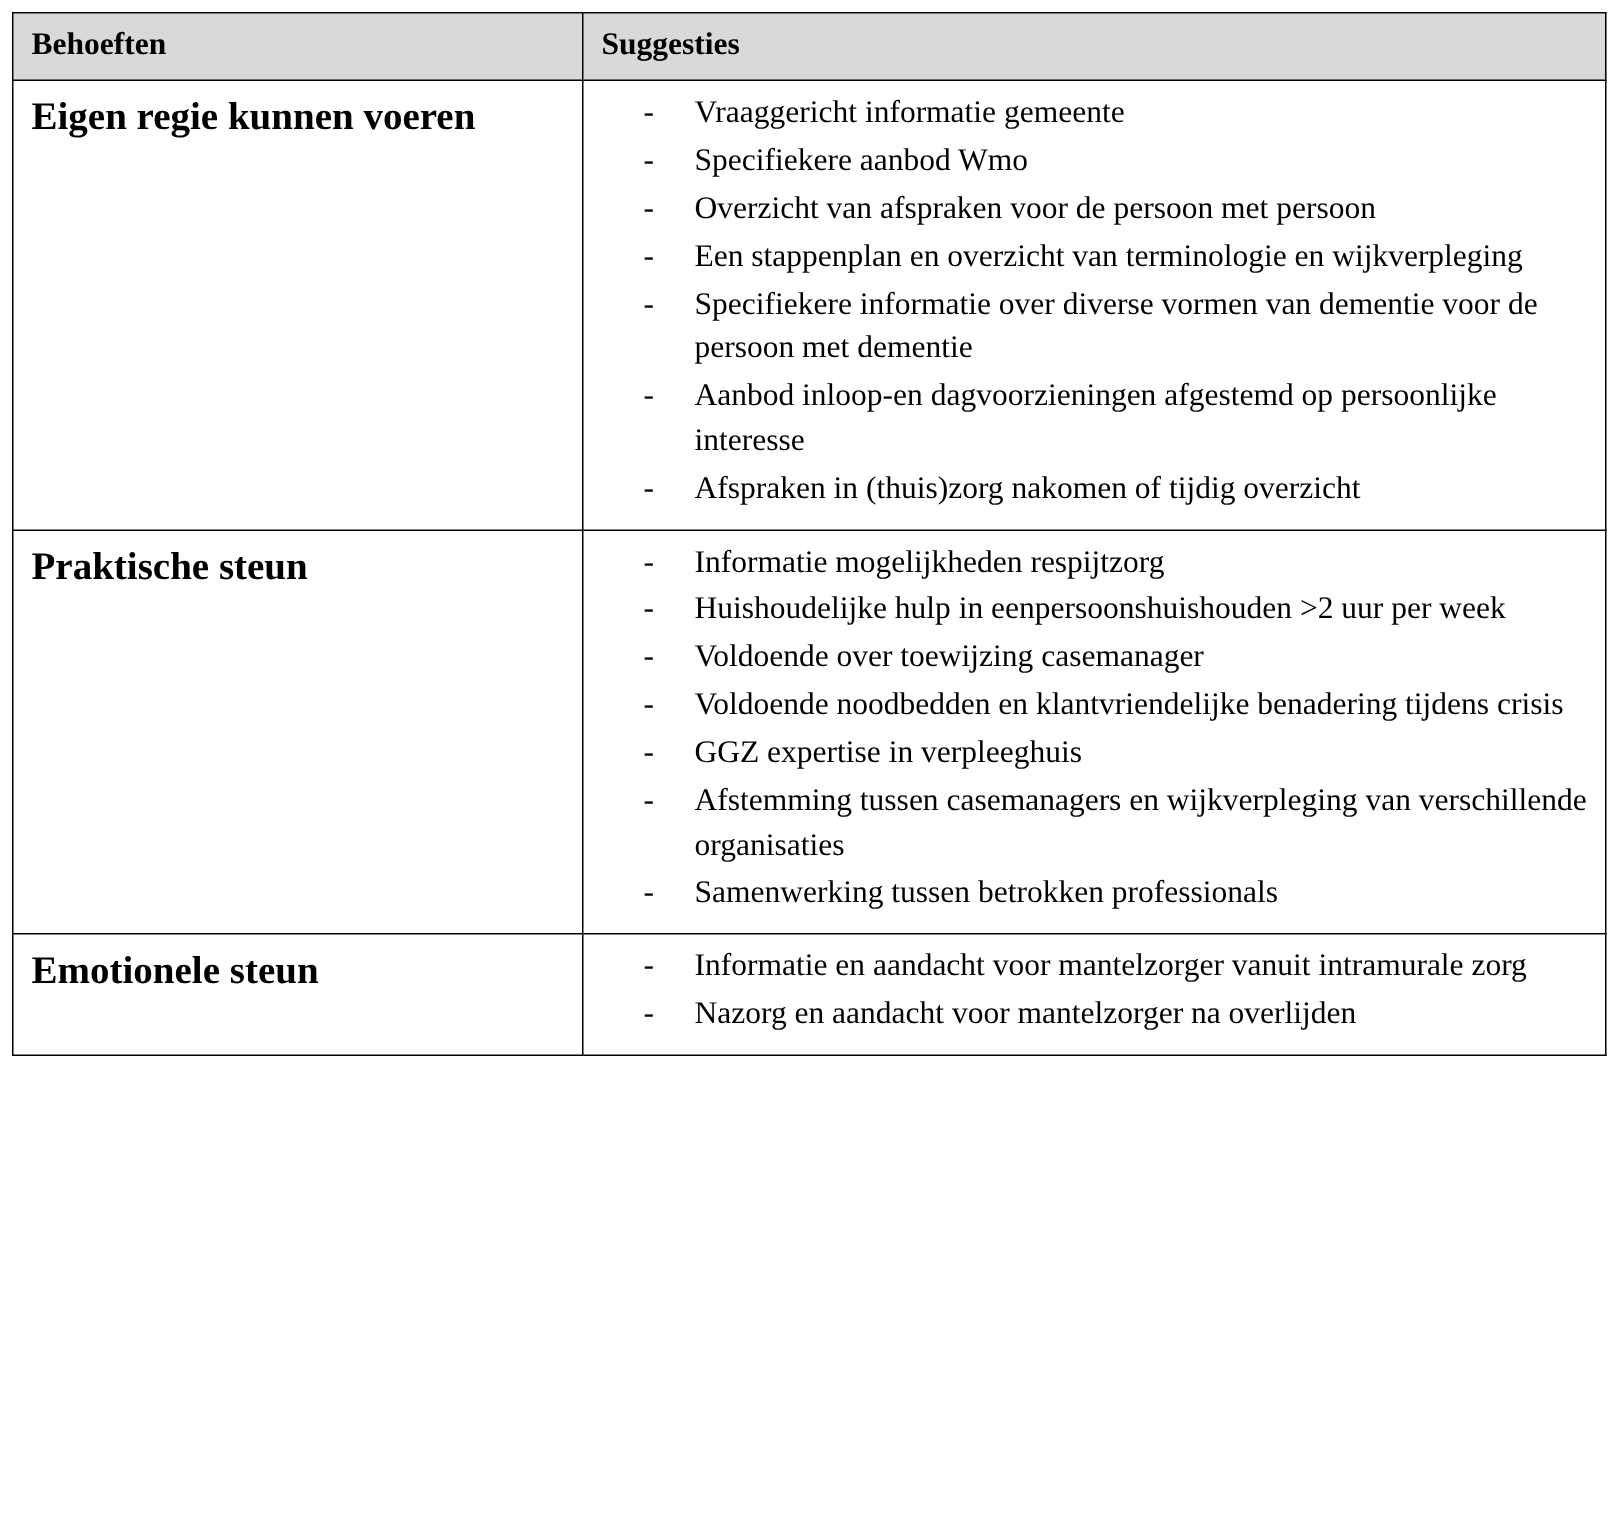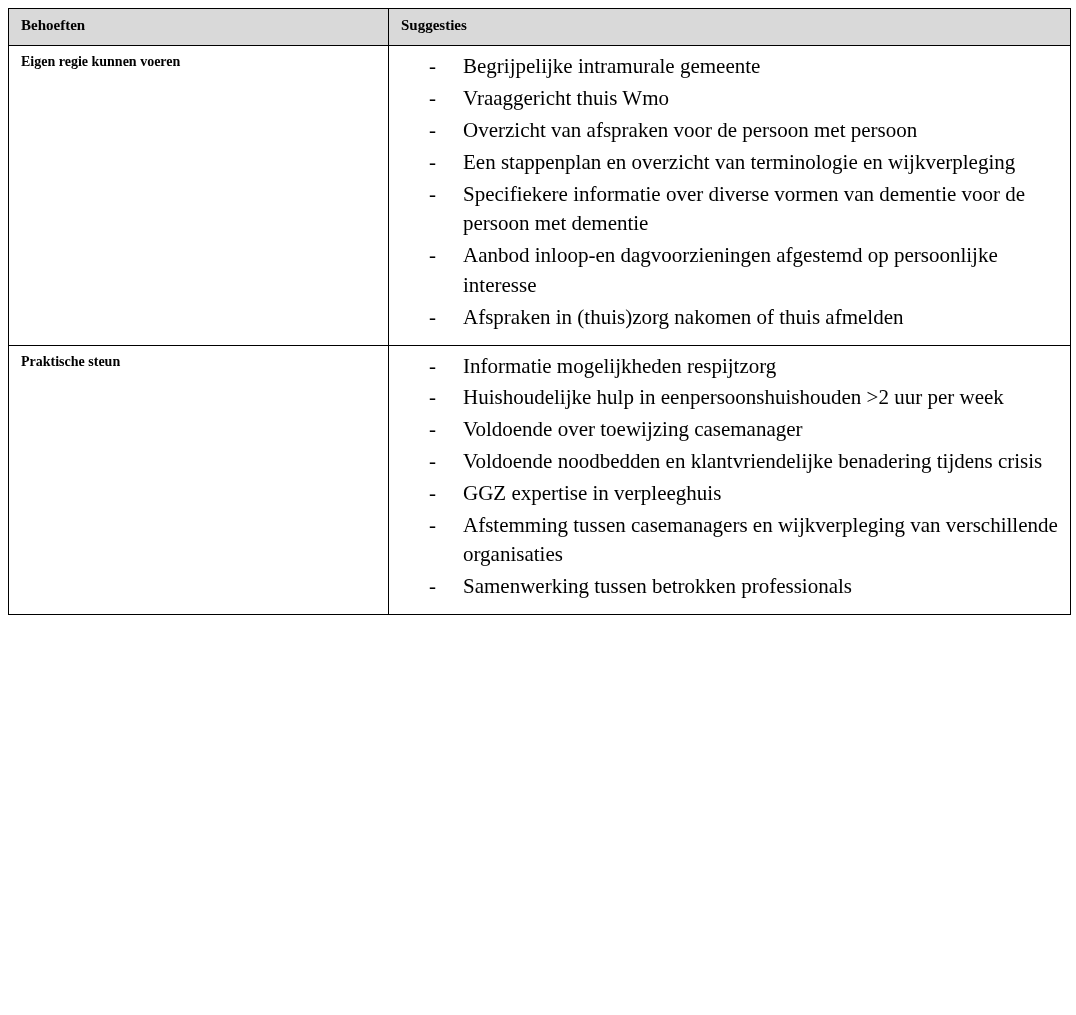--- a/index.html
+++ b/index.html
@@ -32,28 +32,28 @@
     vertical-align: top;
     padding: 6px 10px 10px 12px;
   }
   col.col-needs { width: 380px; }
   col.col-sugg  { width: 682px; }
 
   thead th {
     background: #d9d9d9;
     text-align: left;
     font-weight: bold;
-    font-size: 15px;
+    font-size: 21px;
     line-height: 1.35;
     padding-top: 10px;
     padding-bottom: 22px;
   }
   td.need-cell {
     font-weight: bold;
-    font-size: 14px;
+    font-size: 26px;
     line-height: 1.4;
     padding-top: 12px;
   }
   td.sugg-cell {
     font-size: 21px;
     line-height: 1.42;
     padding-top: 12px;
     padding-left: 16px;
   }
   ul.sugg-list {
@@ -90,39 +90,48 @@
       <tr>
         <th>Behoeften</th>
         <th>Suggesties</th>
       </tr>
     </thead>
     <tbody>
       <tr class="row-spacer-1">
         <td class="need-cell">Eigen regie kunnen voeren</td>
         <td class="sugg-cell">
           <ul class="sugg-list">
-            <li><span class="dash">-</span><span>Begrijpelijke intramurale gemeente</span></li>
-            <li><span class="dash">-</span><span>Vraaggericht thuis Wmo</span></li>
+            <li><span class="dash">-</span><span>Vraaggericht informatie gemeente</span></li>
+            <li><span class="dash">-</span><span>Specifiekere aanbod Wmo</span></li>
             <li><span class="dash">-</span><span>Overzicht van afspraken voor de persoon met persoon</span></li>
             <li><span class="dash">-</span><span>Een stappenplan en overzicht van terminologie en wijkverpleging</span></li>
             <li><span class="dash">-</span><span>Specifiekere informatie over diverse vormen van dementie voor de persoon met dementie</span></li>
             <li><span class="dash">-</span><span>Aanbod inloop-en dagvoorzieningen afgestemd op persoonlijke interesse</span></li>
-            <li><span class="dash">-</span><span>Afspraken in (thuis)zorg nakomen of thuis afmelden</span></li>
+            <li><span class="dash">-</span><span>Afspraken in (thuis)zorg nakomen of tijdig overzicht</span></li>
           </ul>
         </td>
       </tr>
       <tr class="row-spacer-2">
         <td class="need-cell">Praktische steun</td>
         <td class="sugg-cell">
           <ul class="sugg-list">
             <li><span class="dash">-</span><span>Informatie mogelijkheden respijtzorg</span></li>
             <li><span class="dash">-</span><span>Huishoudelijke hulp in eenpersoonshuishouden &gt;2 uur per week</span></li>
             <li><span class="dash">-</span><span>Voldoende over toewijzing casemanager</span></li>
             <li><span class="dash">-</span><span>Voldoende noodbedden en klantvriendelijke benadering tijdens crisis</span></li>
             <li><span class="dash">-</span><span>GGZ expertise in verpleeghuis</span></li>
             <li><span class="dash">-</span><span>Afstemming tussen casemanagers en wijkverpleging van verschillende organisaties</span></li>
             <li><span class="dash">-</span><span>Samenwerking tussen betrokken professionals</span></li>
           </ul>
         </td>
       </tr>
+      <tr class="row-spacer-3">
+        <td class="need-cell">Emotionele steun</td>
+        <td class="sugg-cell">
+          <ul class="sugg-list">
+            <li><span class="dash">-</span><span>Informatie en aandacht voor mantelzorger vanuit intramurale zorg</span></li>
+            <li><span class="dash">-</span><span>Nazorg en aandacht voor mantelzorger na overlijden</span></li>
+          </ul>
+        </td>
+      </tr>
     </tbody>
   </table>
 </div>
 
 </body></html>

